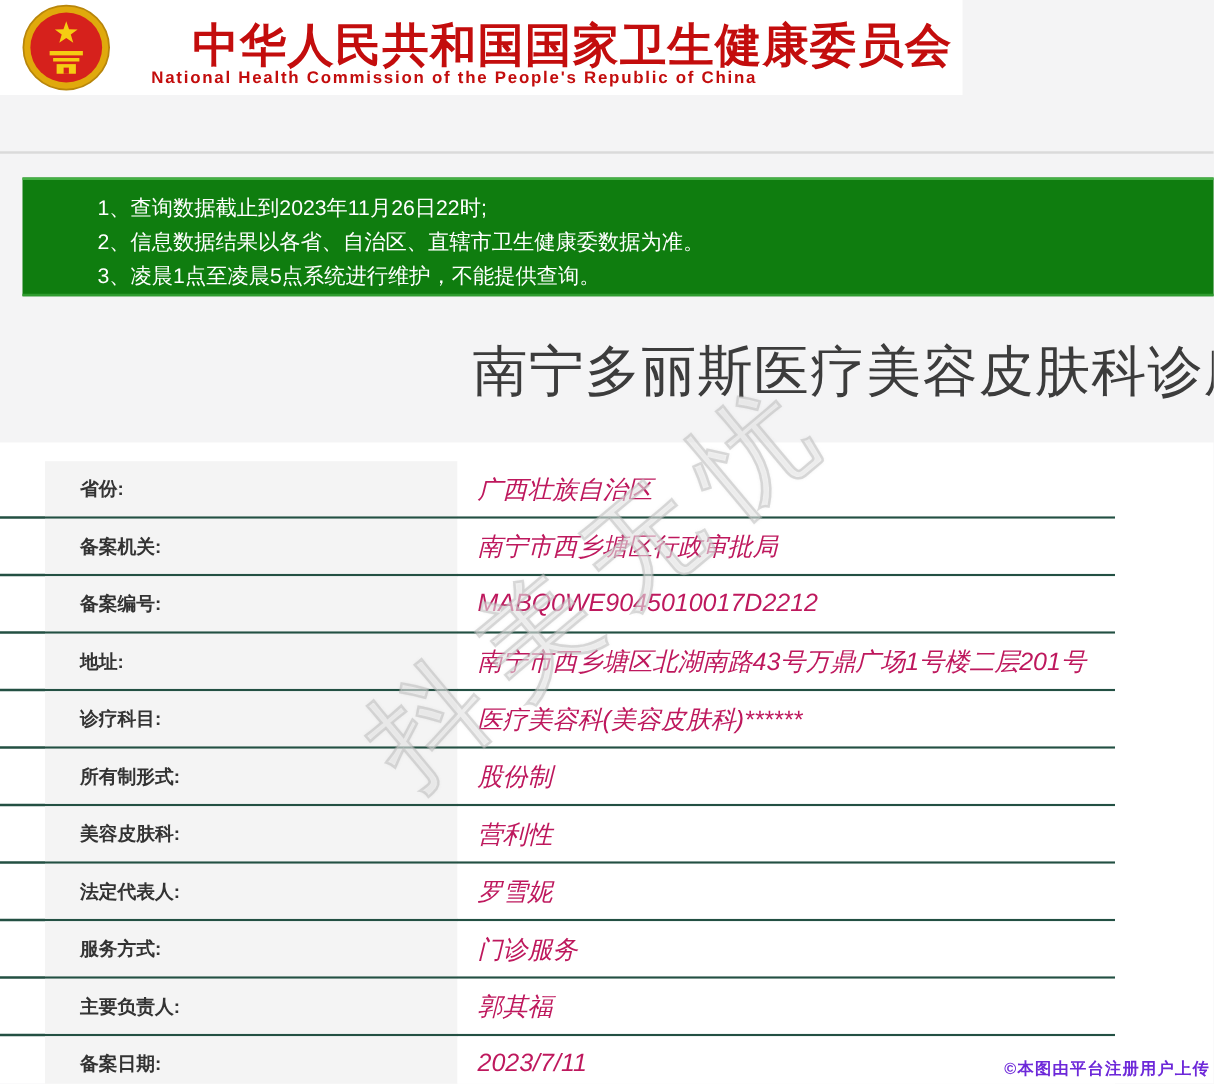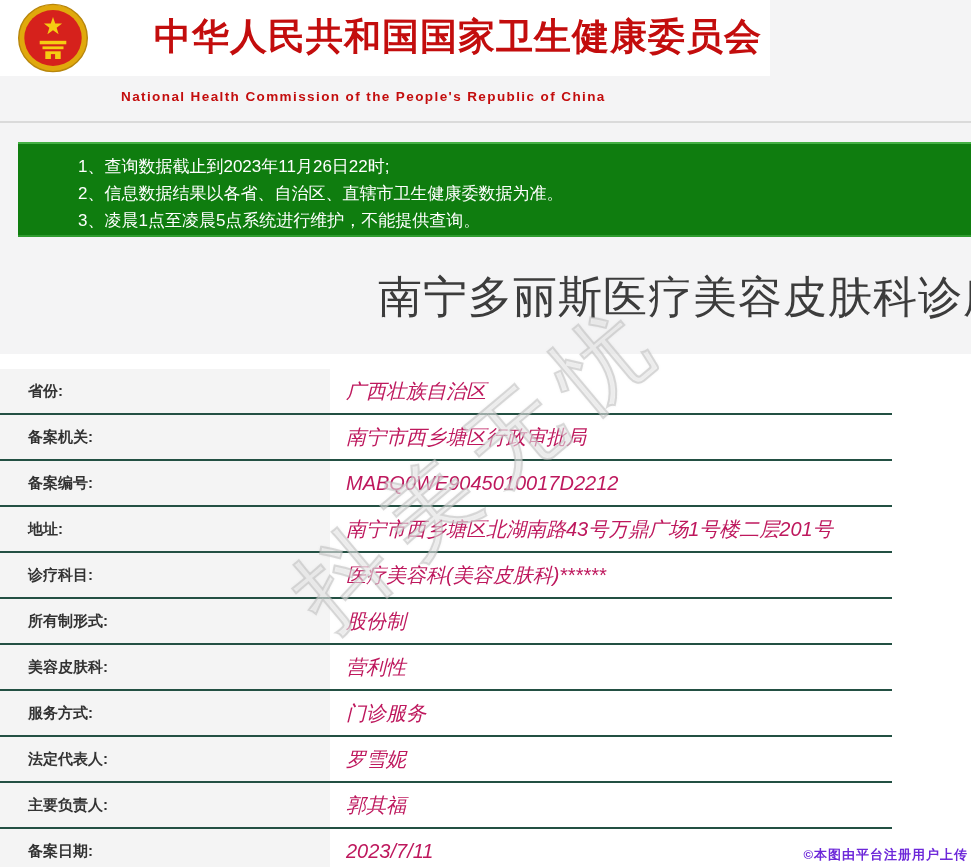--- a/index.html
+++ b/index.html
@@ -24,21 +24,20 @@
   .hdr-title-cn {
     position:absolute; left:120px; top:12px;
     font-size:37px; font-weight:700; color:#c30d0d; letter-spacing:1px;
     white-space:nowrap;
     margin-left:34px;
   }
   .hdr-title-en {
     position:absolute; left:121px; top:54px;
     font-size:13.5px; font-weight:700; color:#c30d0d; letter-spacing:1.4px;
     white-space:nowrap;
-    margin-top:35px;
   }
   .hdr-divider {
     position:absolute; left:0; top:121px; width:971px; height:0;
     border-top:2px solid #dadada;
   }
 
   
   .notice-box {
     position:absolute; left:18px; top:142px; width:953px; height:95px;
     background:#0f7d0f;
@@ -61,20 +60,21 @@
   .content-card {
     position:absolute; left:0; top:354px; width:971px; height:513px;
     background:#ffffff;
   }
   .record-table {
     position:absolute; left:0; top:369px; width:971px;
   }
   .record-row {
     display:flex; width:892px; height:46px;
     border-bottom:2px solid #235043;
+    padding-left:36px;
   }
   .record-row .cell-label {
     width:330px; background:#f4f4f4;
     padding-left:28px; display:flex; align-items:center;
     font-size:15px; font-weight:700; color:#333333;
   }
   .record-row .cell-value {
     flex:1; background:#ffffff;
     padding-left:16px; display:flex; align-items:center;
     font-size:20px; color:#be185d; white-space:nowrap;font-style:italic;
@@ -155,26 +155,26 @@
     </div>
     <div class="record-row">
       <div class="cell-label">所有制形式:</div>
       <div class="cell-value">股份制</div>
     </div>
     <div class="record-row">
       <div class="cell-label">美容皮肤科:</div>
       <div class="cell-value">营利性</div>
     </div>
     <div class="record-row">
+      <div class="cell-label">法定代表人:</div>
+      <div class="cell-value">罗雪妮</div>
+    </div>
+    <div class="record-row">
       <div class="cell-label">服务方式:</div>
       <div class="cell-value">门诊服务</div>
-    </div>
-    <div class="record-row">
-      <div class="cell-label">法定代表人:</div>
-      <div class="cell-value">罗雪妮</div>
     </div>
     <div class="record-row">
       <div class="cell-label">主要负责人:</div>
       <div class="cell-value">郭其福</div>
     </div>
     <div class="record-row">
       <div class="cell-label">备案日期:</div>
       <div class="cell-value">2023/7/11</div>
     </div>
   </div>

